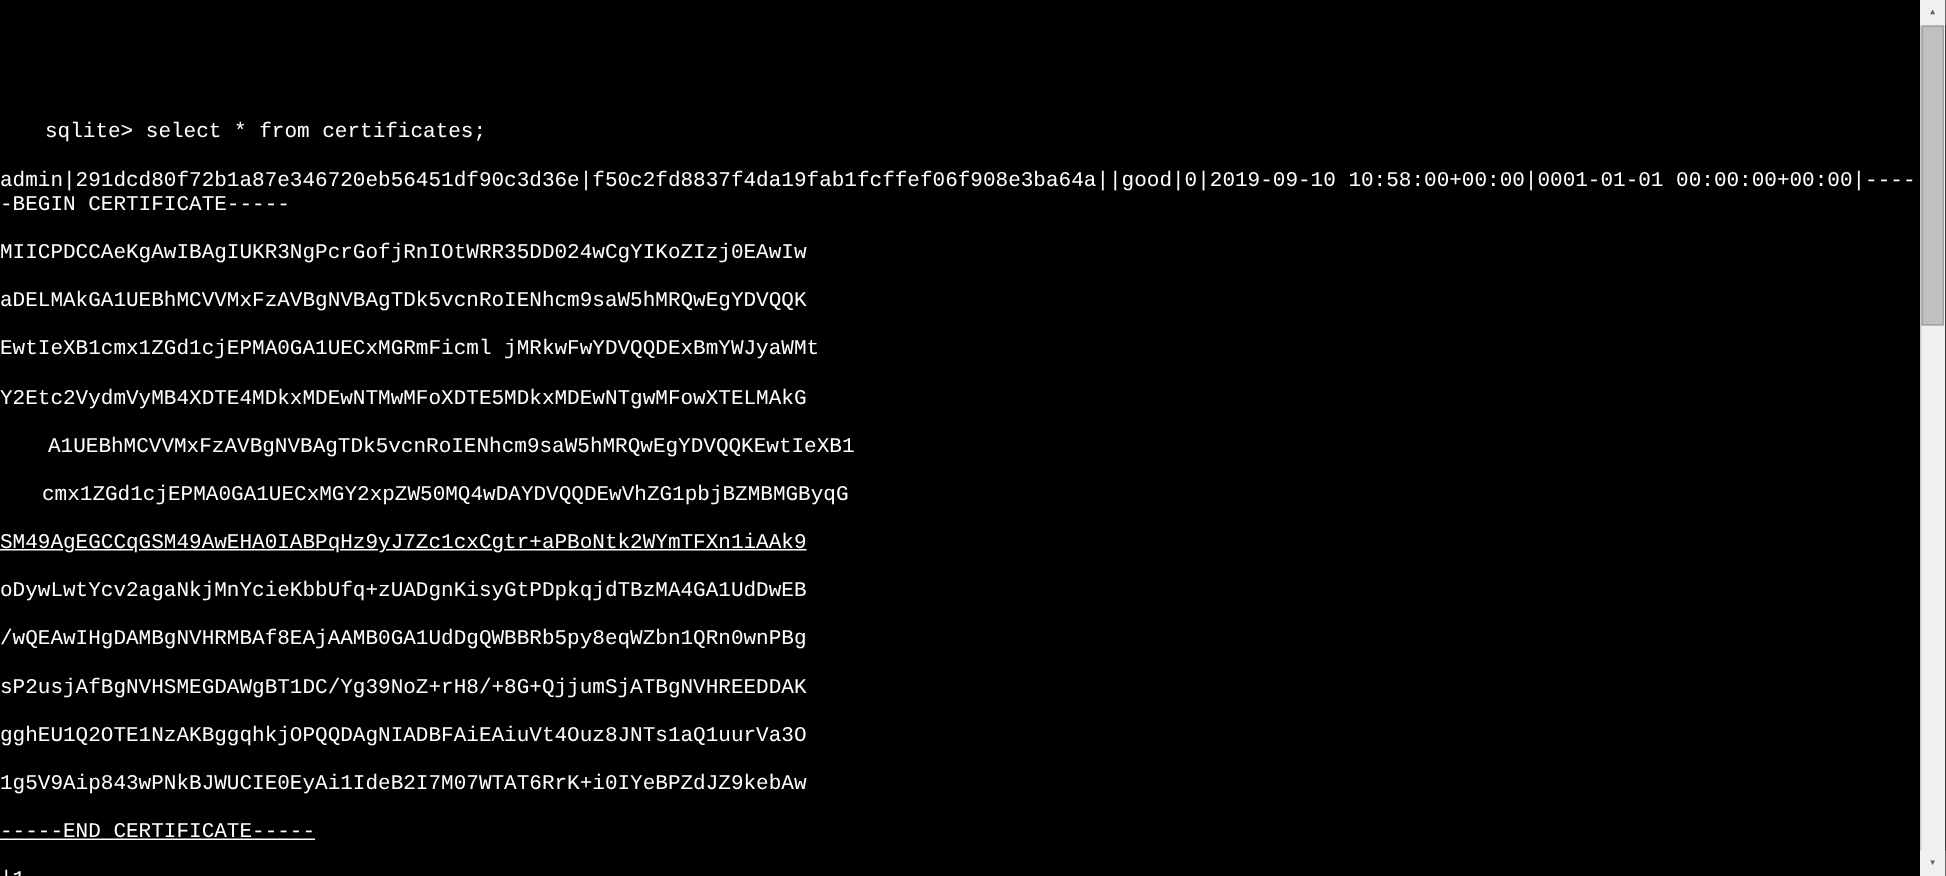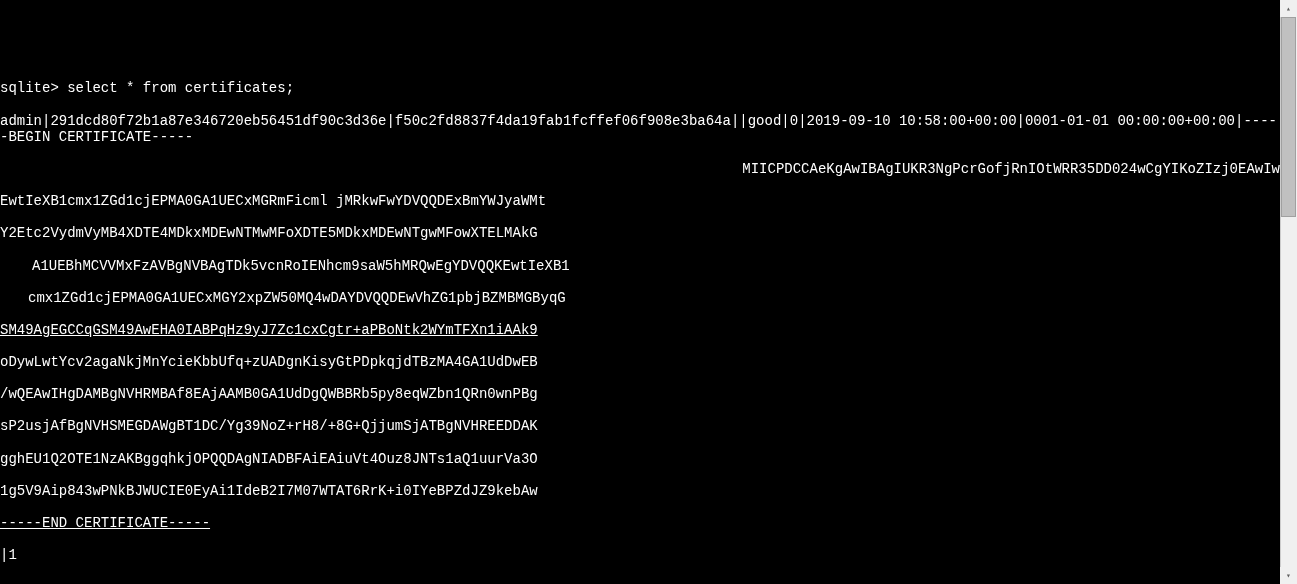--- a/index.html
+++ b/index.html
@@ -63,23 +63,24 @@
     }
     .scrollbar-arrow-up { top: 0; }
     .scrollbar-arrow-down { bottom: 0; }
   </style>
 </head>
 <body>
 
 
 
 <div class="terminal">
-<span class="line" style="display: block;">sqlite&gt; select * from certificates;</span>
+<span class="line" style="display: block; padding-left: 30px;">sqlite&gt; select * from certificates;</span>
 <span class="line" style="display: block;">admin|291dcd80f72b1a87e346720eb56451df90c3d36e|f50c2fd8837f4da19fab1fcffef06f908e3ba64a||good|0|2019-09-10 10:58:00+00:00|0001-01-01 00:00:00+00:00|-----BEGIN CERTIFICATE-----</span>
-<span class="line" style="display: block; text-align: right;">MIICPDCCAeKgAwIBAgIUKR3NgPcrGofjRnIOtWRR35DD024wCgYIKoZIzj0EAwIw</span>
+<span class="line" style="display: block;">MIICPDCCAeKgAwIBAgIUKR3NgPcrGofjRnIOtWRR35DD024wCgYIKoZIzj0EAwIw</span>
+<span class="line" style="display: block;">aDELMAkGA1UEBhMCVVMxFzAVBgNVBAgTDk5vcnRoIENhcm9saW5hMRQwEgYDVQQK</span>
 <span class="line" style="display: block;">EwtIeXB1cmx1ZGd1cjEPMA0GA1UECxMGRmFicml jMRkwFwYDVQQDExBmYWJyaWMt</span>
 <span class="line" style="display: block;">Y2Etc2VydmVyMB4XDTE4MDkxMDEwNTMwMFoXDTE5MDkxMDEwNTgwMFowXTELMAkG</span>
 <span class="line" style="display: block; padding-left: 32px;">A1UEBhMCVVMxFzAVBgNVBAgTDk5vcnRoIENhcm9saW5hMRQwEgYDVQQKEwtIeXB1</span>
 <span class="line" style="display: block; padding-left: 28px;">cmx1ZGd1cjEPMA0GA1UECxMGY2xpZW50MQ4wDAYDVQQDEwVhZG1pbjBZMBMGByqG</span>
 <span class="line" style="display: block; text-decoration: underline;">SM49AgEGCCqGSM49AwEHA0IABPqHz9yJ7Zc1cxCgtr+aPBoNtk2WYmTFXn1iAAk9</span>
 <span class="line" style="display: block;">oDywLwtYcv2agaNkjMnYcieKbbUfq+zUADgnKisyGtPDpkqjdTBzMA4GA1UdDwEB</span>
 <span class="line" style="display: block;">/wQEAwIHgDAMBgNVHRMBAf8EAjAAMB0GA1UdDgQWBBRb5py8eqWZbn1QRn0wnPBg</span>
 <span class="line" style="display: block;">sP2usjAfBgNVHSMEGDAWgBT1DC/Yg39NoZ+rH8/+8G+QjjumSjATBgNVHREEDDAK</span>
 <span class="line" style="display: block;">gghEU1Q2OTE1NzAKBggqhkjOPQQDAgNIADBFAiEAiuVt4Ouz8JNTs1aQ1uurVa3O</span>
 <span class="line" style="display: block;">1g5V9Aip843wPNkBJWUCIE0EyAi1IdeB2I7M07WTAT6RrK+i0IYeBPZdJZ9kebAw</span>

